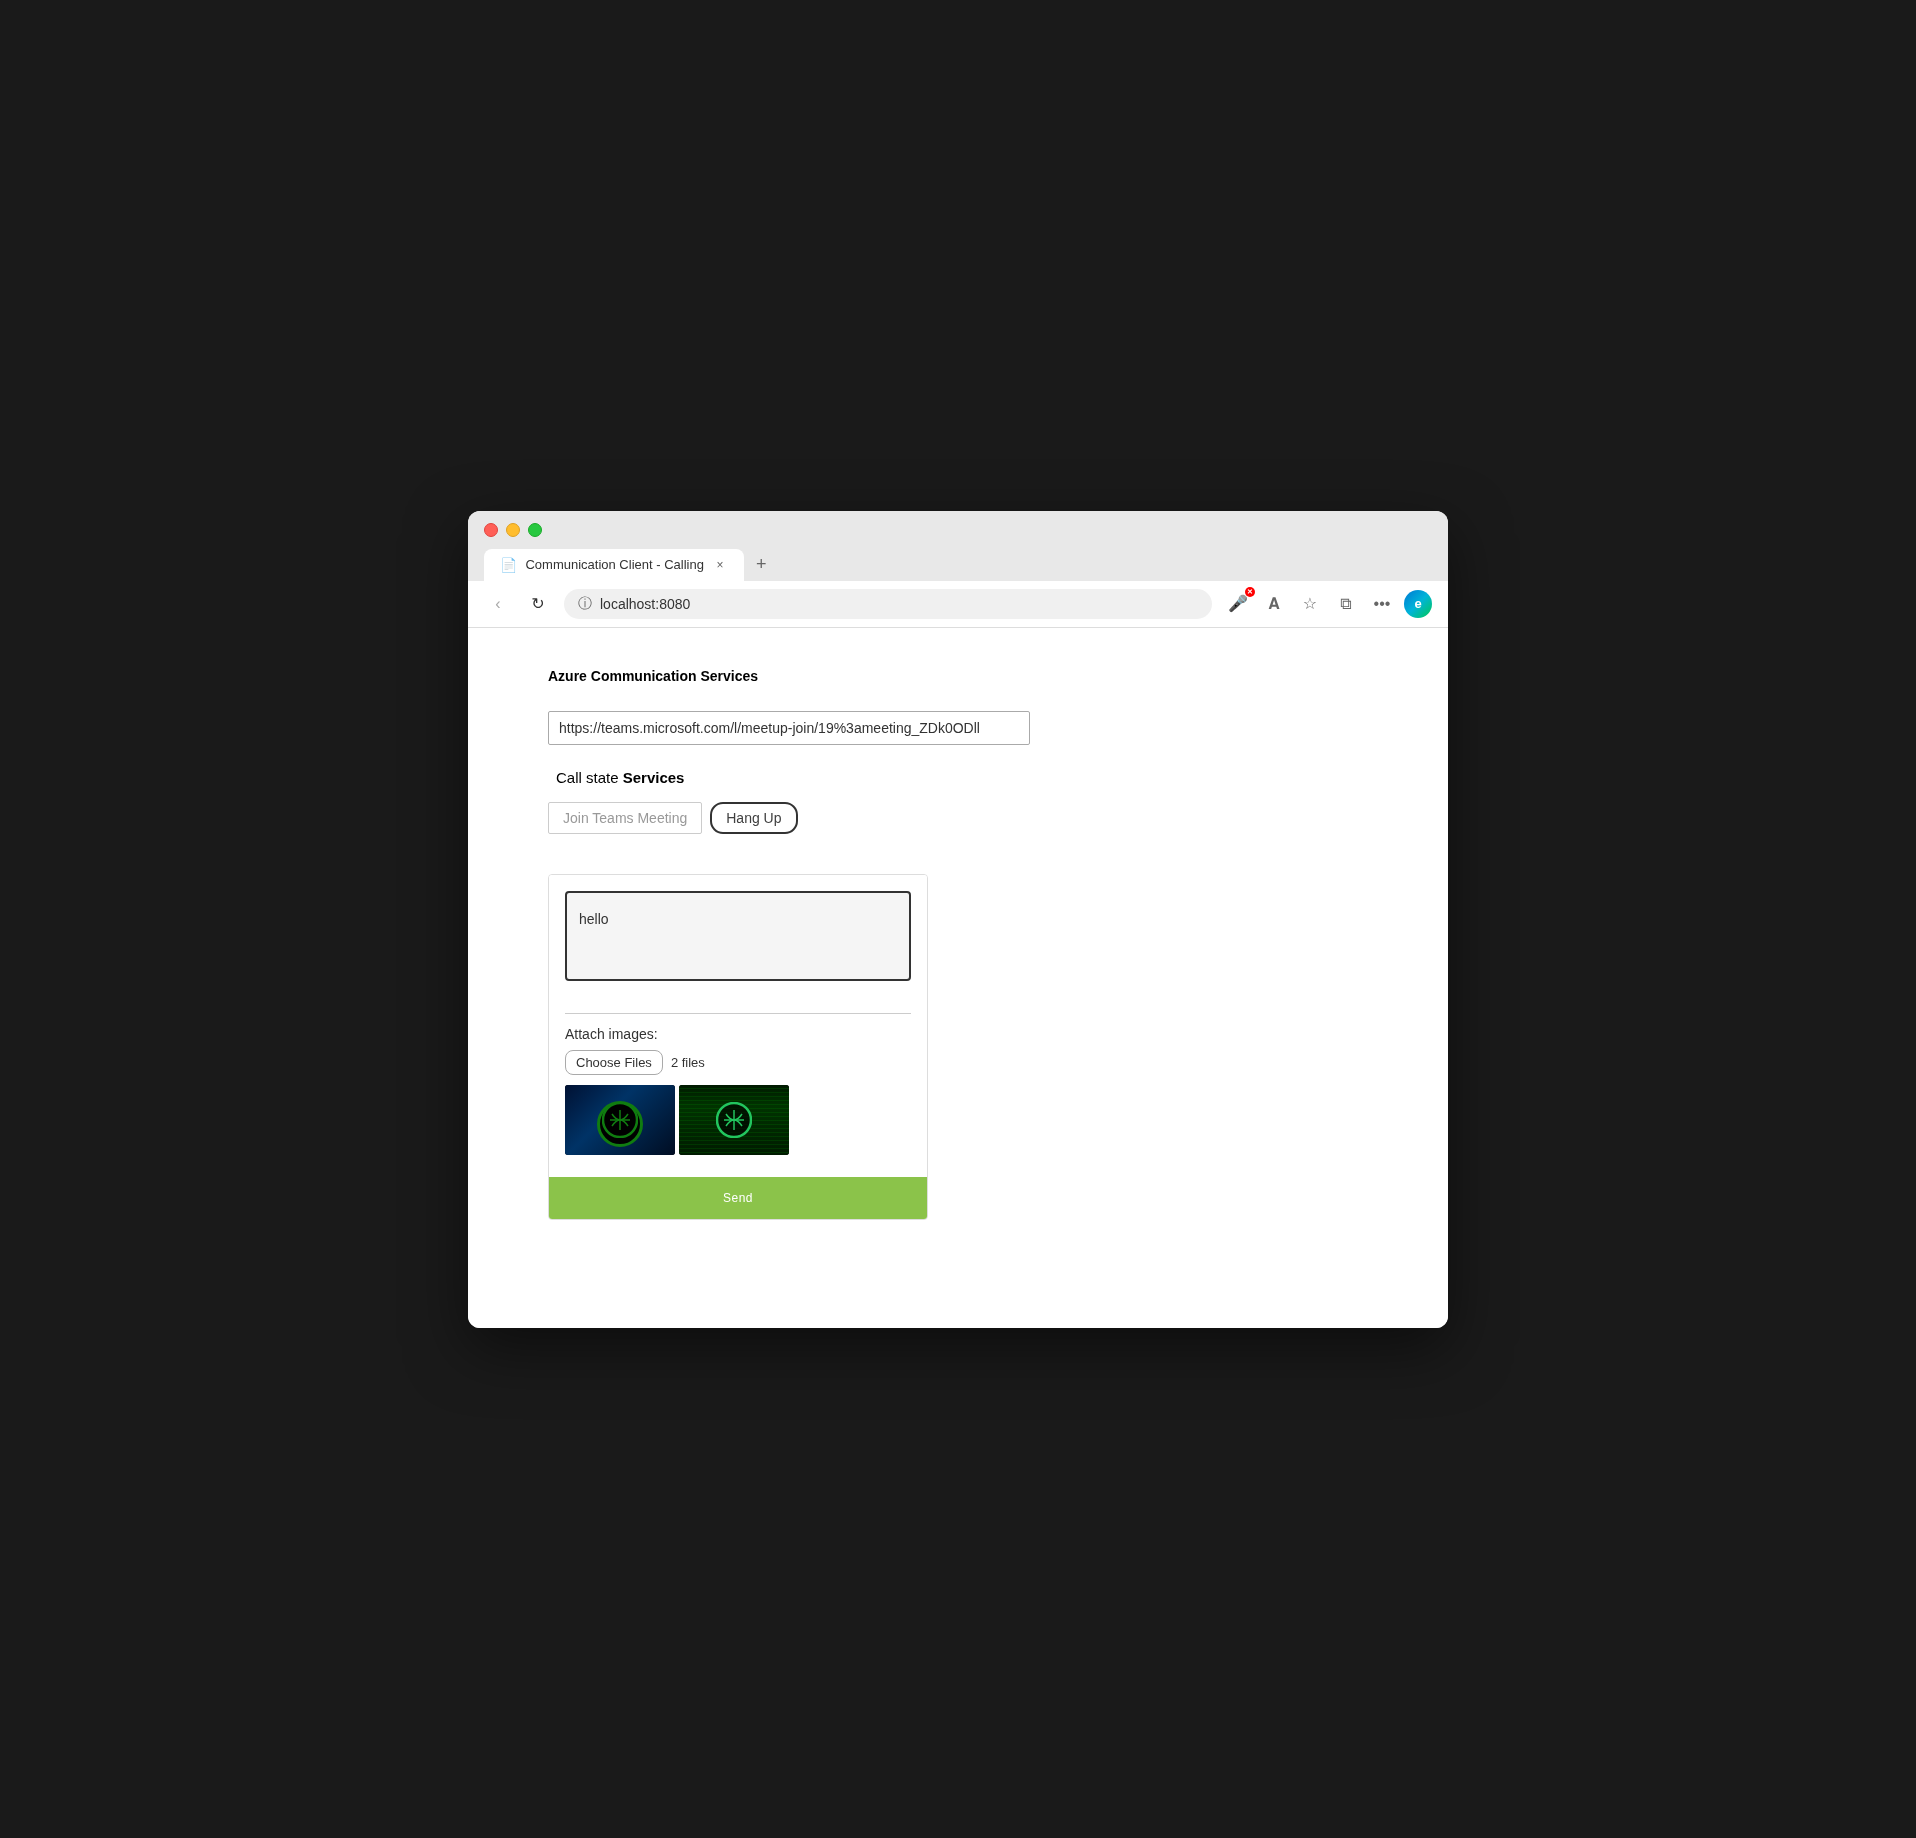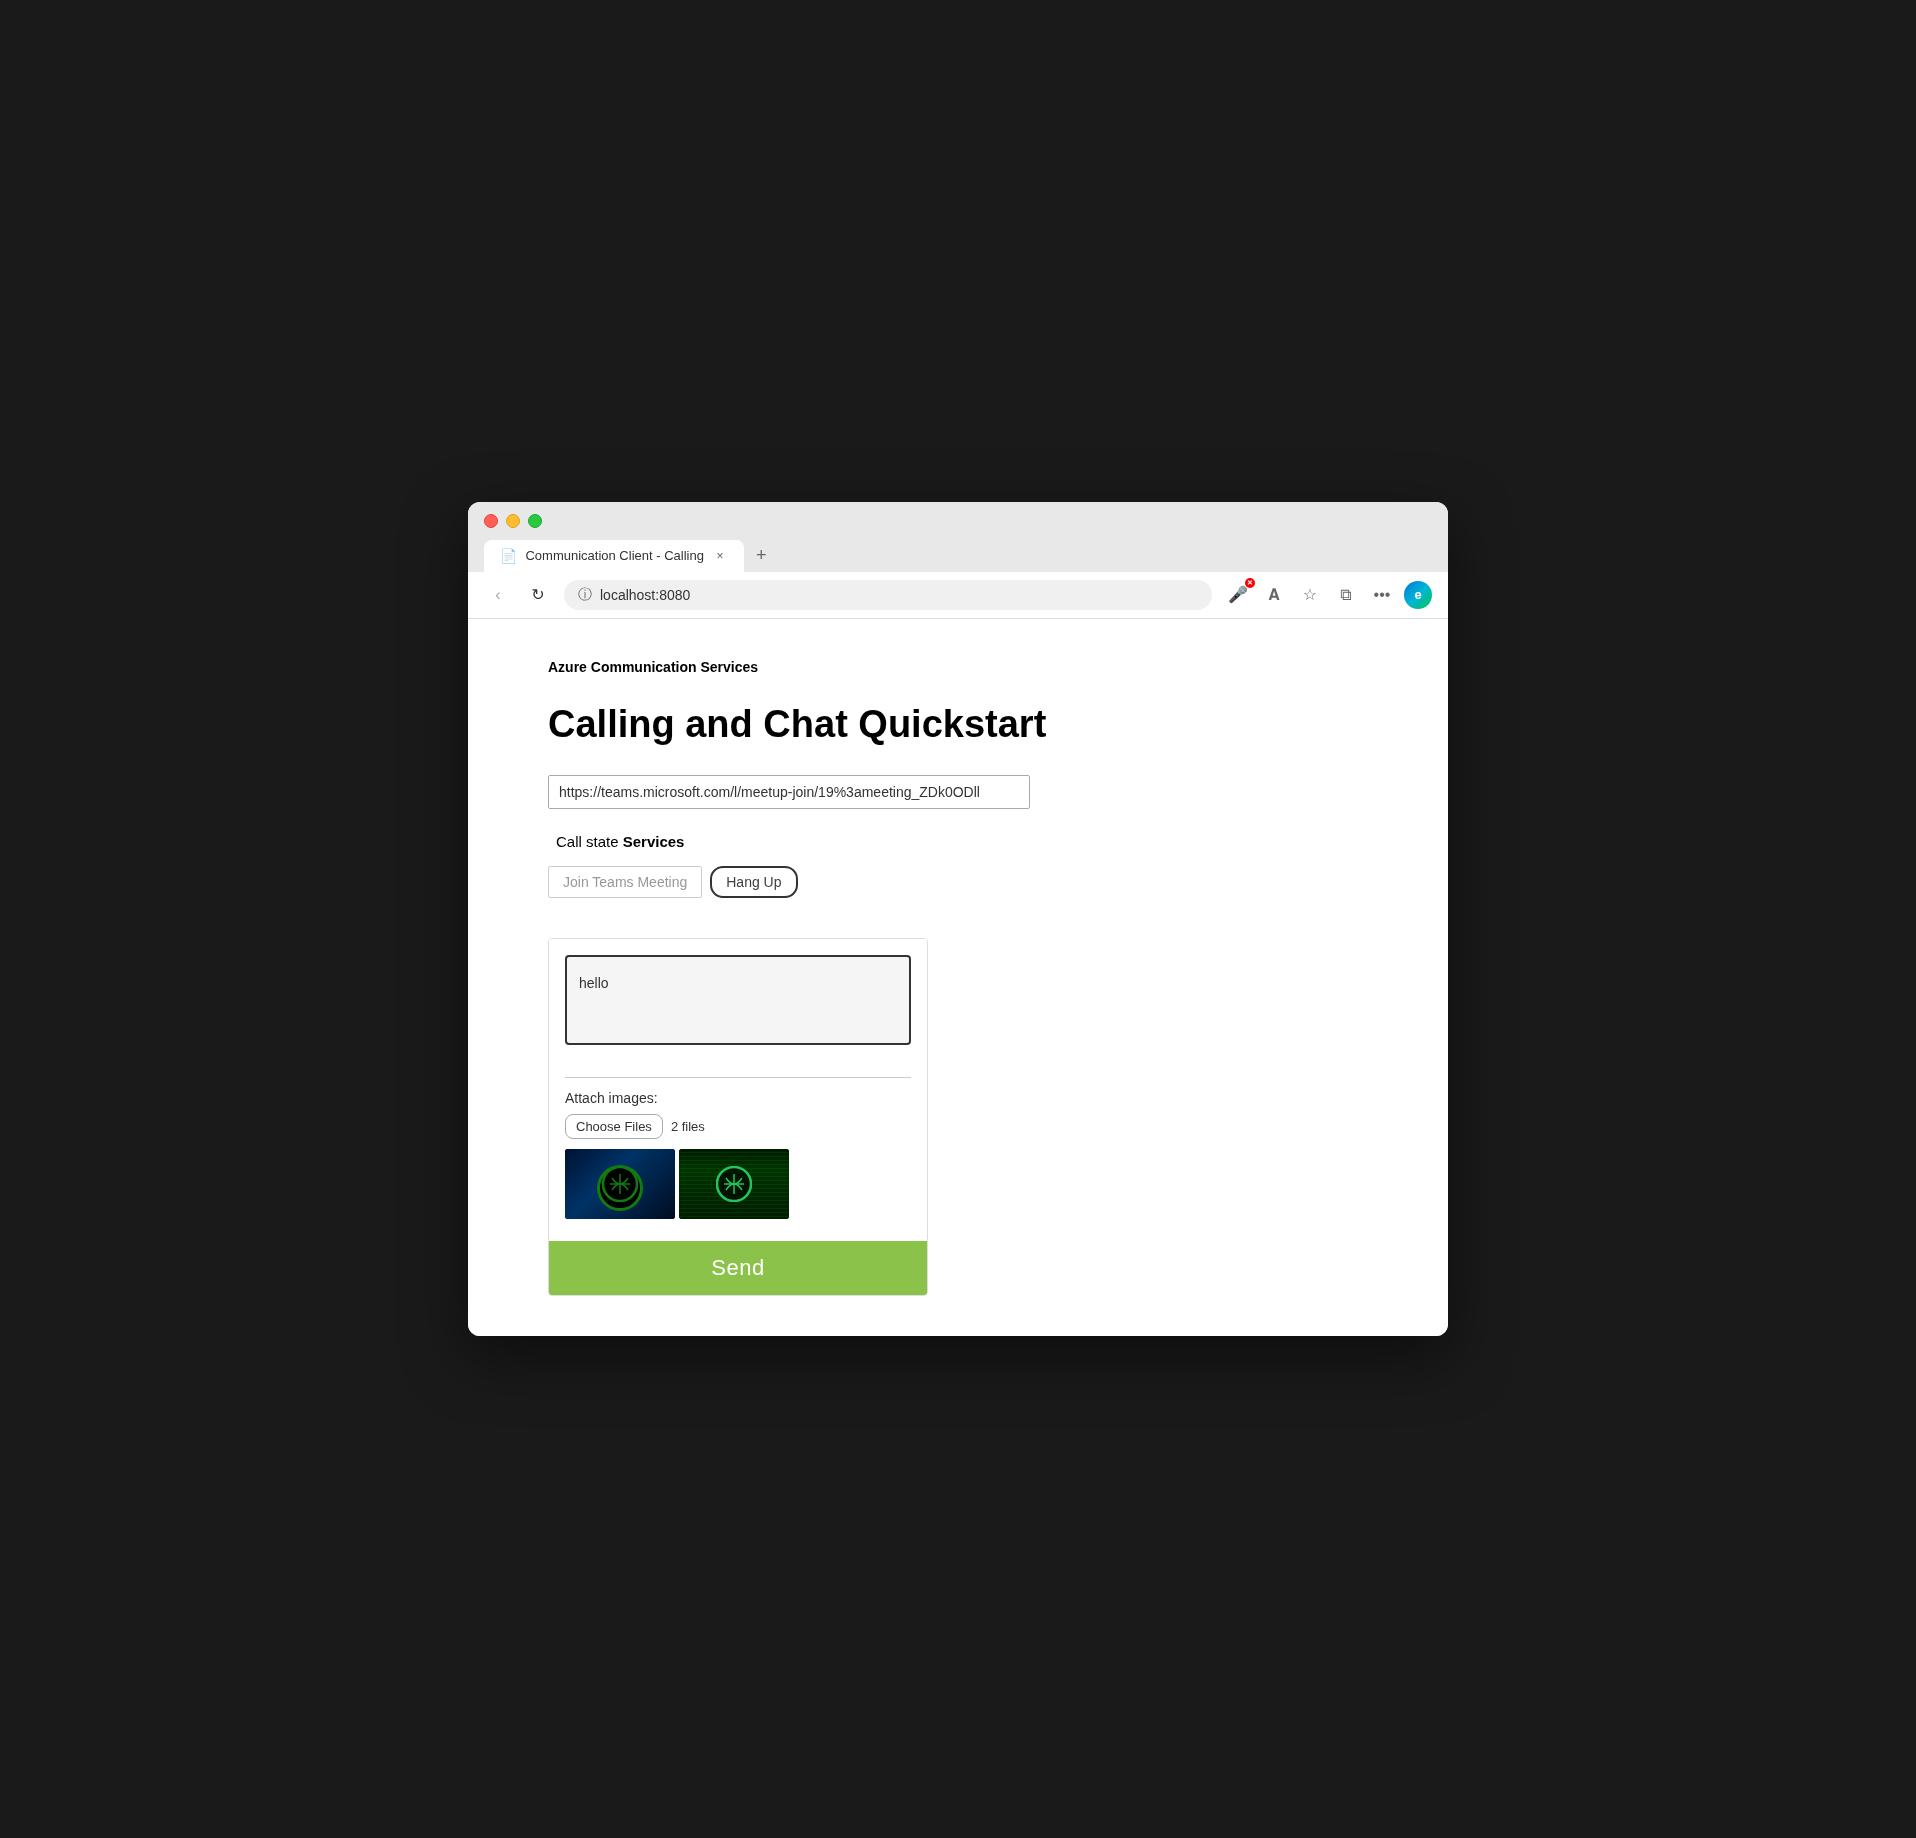--- a/index.html
+++ b/index.html
@@ -375,21 +375,21 @@
         transparent 0px,
         transparent 3px,
         rgba(0, 180, 0, 0.15) 3px,
         rgba(0, 180, 0, 0.15) 4px
       );
     }
 
     .btn-send {
       width: 100%;
       padding: 14px;
-      font-size: 22px;
+      font-size: 12px;
       font-weight: 500;
       border: none;
       background: #8bc34a;
       color: white;
       cursor: pointer;
       letter-spacing: 0.5px;
     }
 
     
     .mic-icon-wrap {
@@ -458,21 +458,20 @@
         <span>•••</span>
       </div>
       <div class="edge-icon">
         <span style="font-size:13px">e</span>
       </div>
     </div>
   </div>
 
   <div class="page-content">
     <div class="azure-label">Azure Communication Services</div>
-    <h1 class="page-title">Calling and Chat Quickstart</h1>
 
     <input class="meeting-url-input" type="text" value="https://teams.microsoft.com/l/meetup-join/19%3ameeting_ZDk0ODll" style="">
 
     <div class="call-state-row">
       <span class="call-state-label">Call state</span>
       <span> </span>
       <span class="call-state-value">Services</span>
     </div>
 
     <div class="buttons-row">

